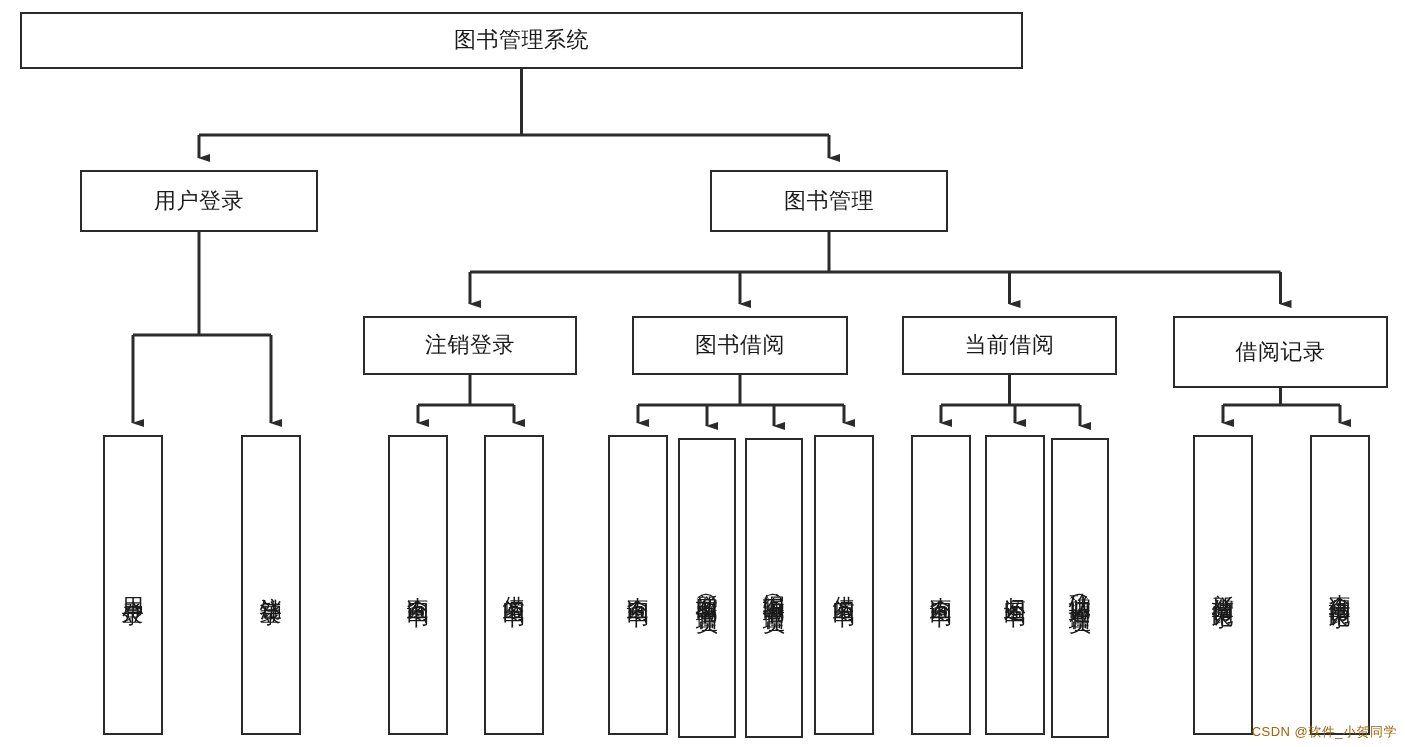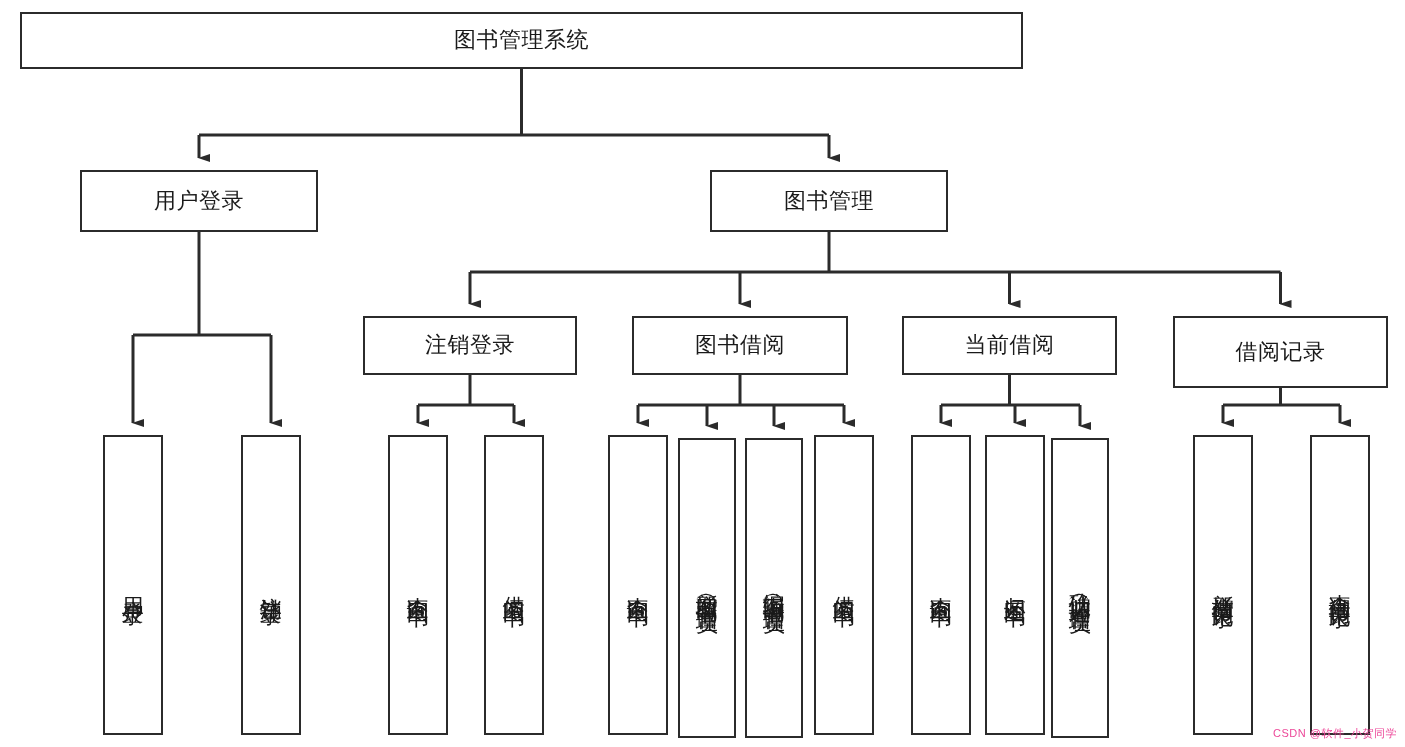--- a/index.html
+++ b/index.html
@@ -52,22 +52,22 @@
     font-size: 22px;
     color: #1a1a1a;
     letter-spacing: 3px;
     line-height: 1.15;
     white-space: nowrap;
   }
   #watermark {
     position: absolute;
     right: 8px;
     bottom: 6px;
-    font-size: 11px;
-    color: #ec4899;
+    font-size: 13px;
+    color: #a16207;
     letter-spacing: 0.5px;
     z-index: 5;
     white-space: nowrap;
     user-select: none;
   }
 </style>
 </head>
 <body>
 
 <div id="diagram-root">

